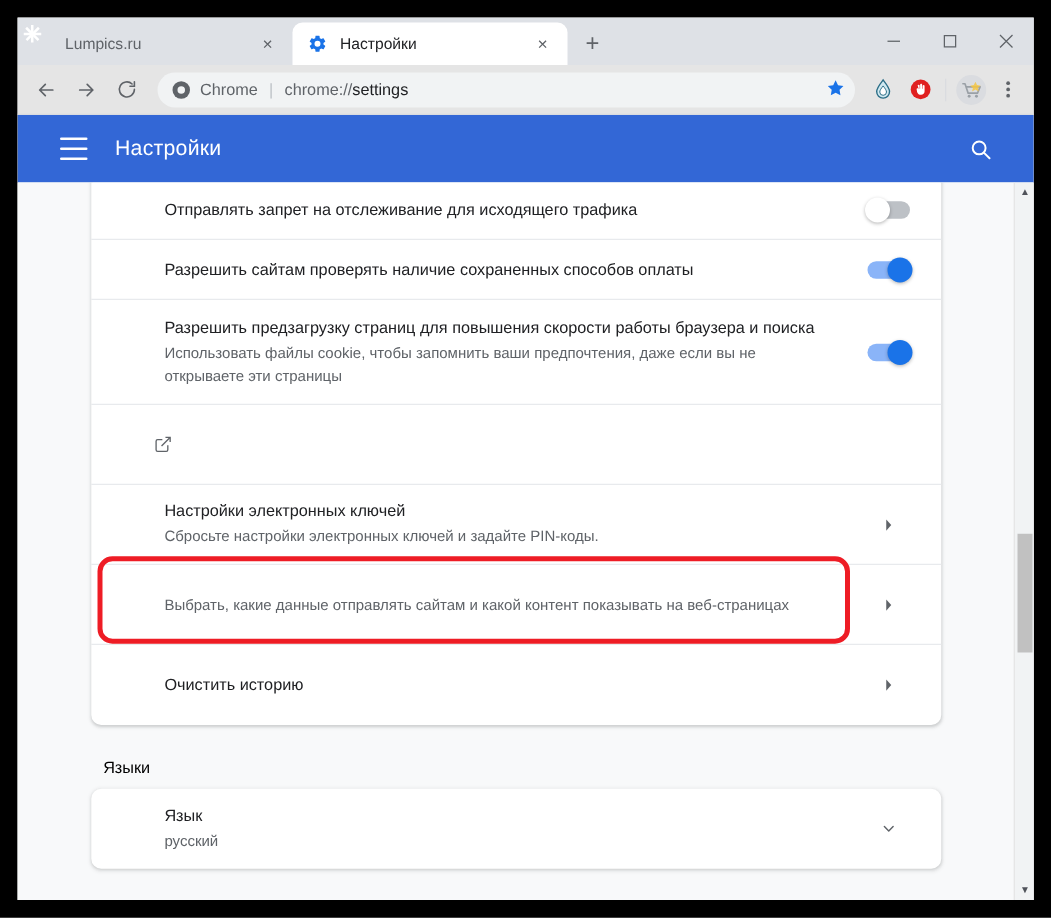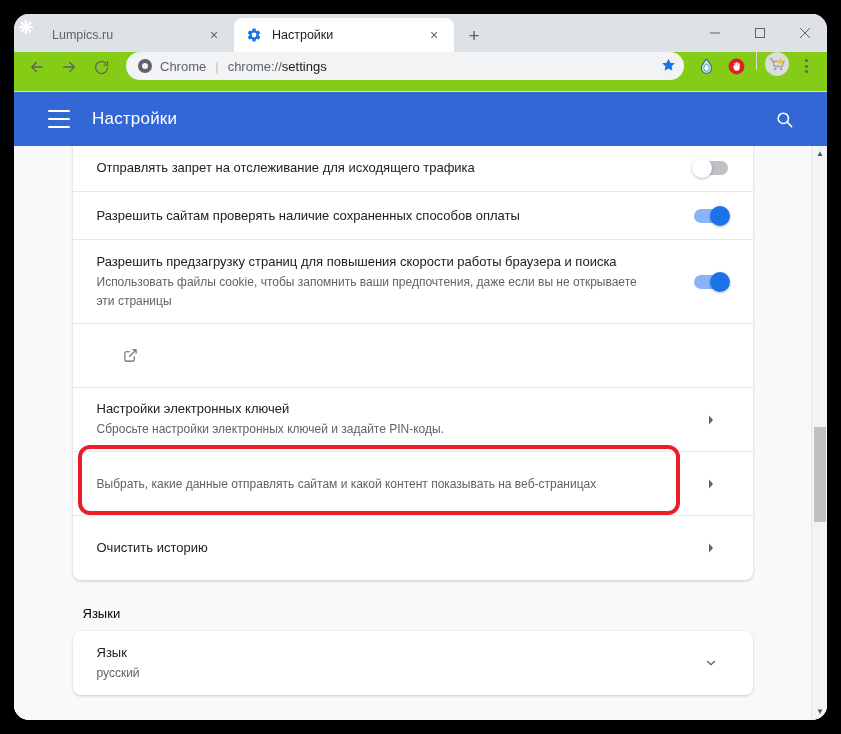--- a/index.html
+++ b/index.html
@@ -8,21 +8,20 @@
     background: #000;
     font-family: "Liberation Sans", sans-serif;
     overflow: hidden;
   }
   .frame {
     position: absolute;
     left: 14px; top: 14px;
     width: 813px; height: 706px;
     background: #ffffff;
     overflow: hidden;
-    border-radius: 15px;
   }
 
   
   .tabstrip {
     position: relative;
     height: 38px;
     background: #dee1e6;
     display: flex;
     align-items: flex-end;
   }
@@ -107,22 +106,23 @@
   .wc {
     width: 45px; height: 38px;
     display: flex; align-items: center; justify-content: center;
     color: #5f6368;
   }
   .wc svg { display: block; }
 
   
   .toolbar {
     height: 40px;
-    background: #84cc16;
-    display: flex;
+    background: #e5e5e5;
+    display: flex;
+    align-items: center;
     padding: 0 8px;
     border-bottom: 1px solid #dadce0;
   }
   .navbtn {
     width: 30px; height: 30px;
     display: flex; align-items: center; justify-content: center;
     color: #5f6368;
     margin-right: 2px;
   }
   .navbtn.back   { color: #5f6368; }
@@ -262,21 +262,21 @@
     display: flex;
     align-items: center;
     padding: 0 24px;
     min-height: 48px;
     border-bottom: 1px solid #e8eaed;
     position: relative;
   }
   .row:last-child { border-bottom: none; align-items: center; }
   .row.tall { min-height: 64px; }
   .row.tall3 { min-height: 84px; gap: 24px; }
-  .row-text { flex: 1 1 auto; padding: 12px 0; }
+  .row-text { flex: 1 1 auto; padding: 12px 0; margin-left: 35px; }
   .row-title {
     font-size: 13px;
     color: #202124;
     line-height: 18px;
   }
   .row-sub {
     font-size: 12px;
     color: #5f6368;
     line-height: 19px;
     margin-top: 2px;

